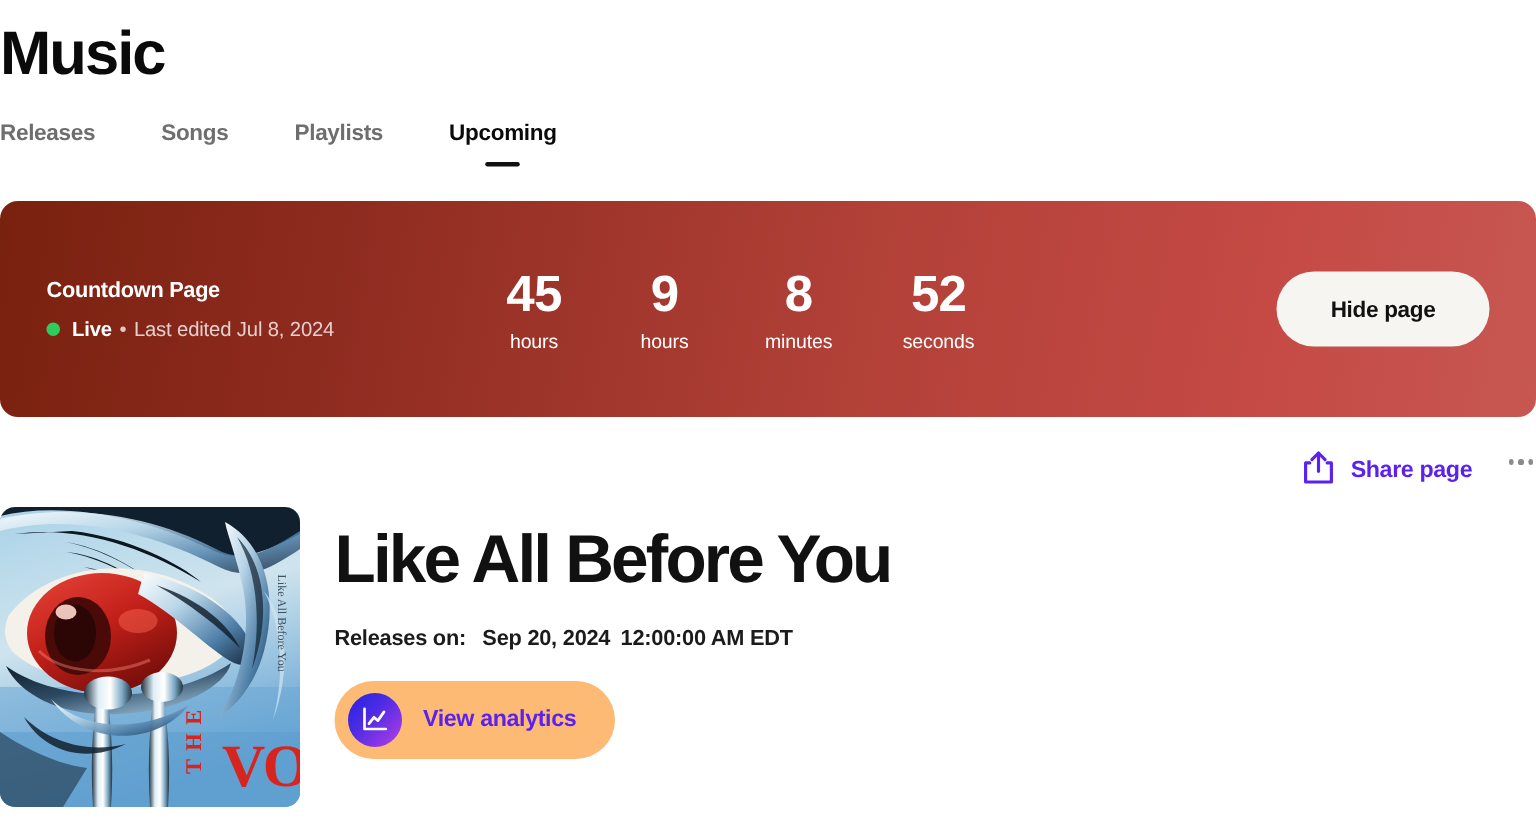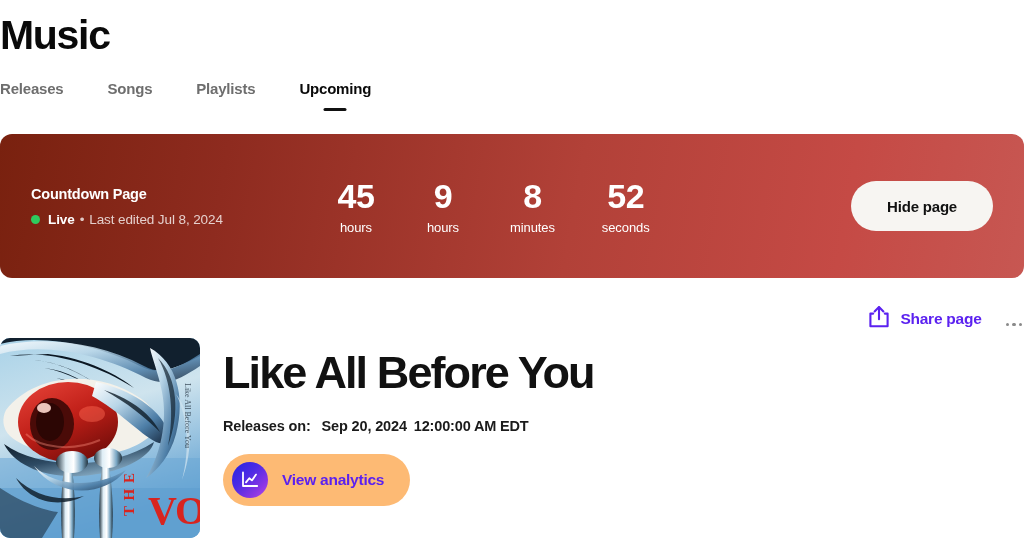--- a/index.html
+++ b/index.html
@@ -130,21 +130,21 @@
     height: 50px;
     padding: 0 36px;
     cursor: pointer;
     font-family: inherit;
   }
 
   
   .actions-row {
     display: flex;
     justify-content: flex-end;
-    align-items: flex-end;
+    align-items: flex-start;
     padding-top: 22px;
     height: 54px;
   }
   .share-btn {
     display: flex;
     align-items: center;
     gap: 10px;
     cursor: pointer;
     background: none;
     border: none;

